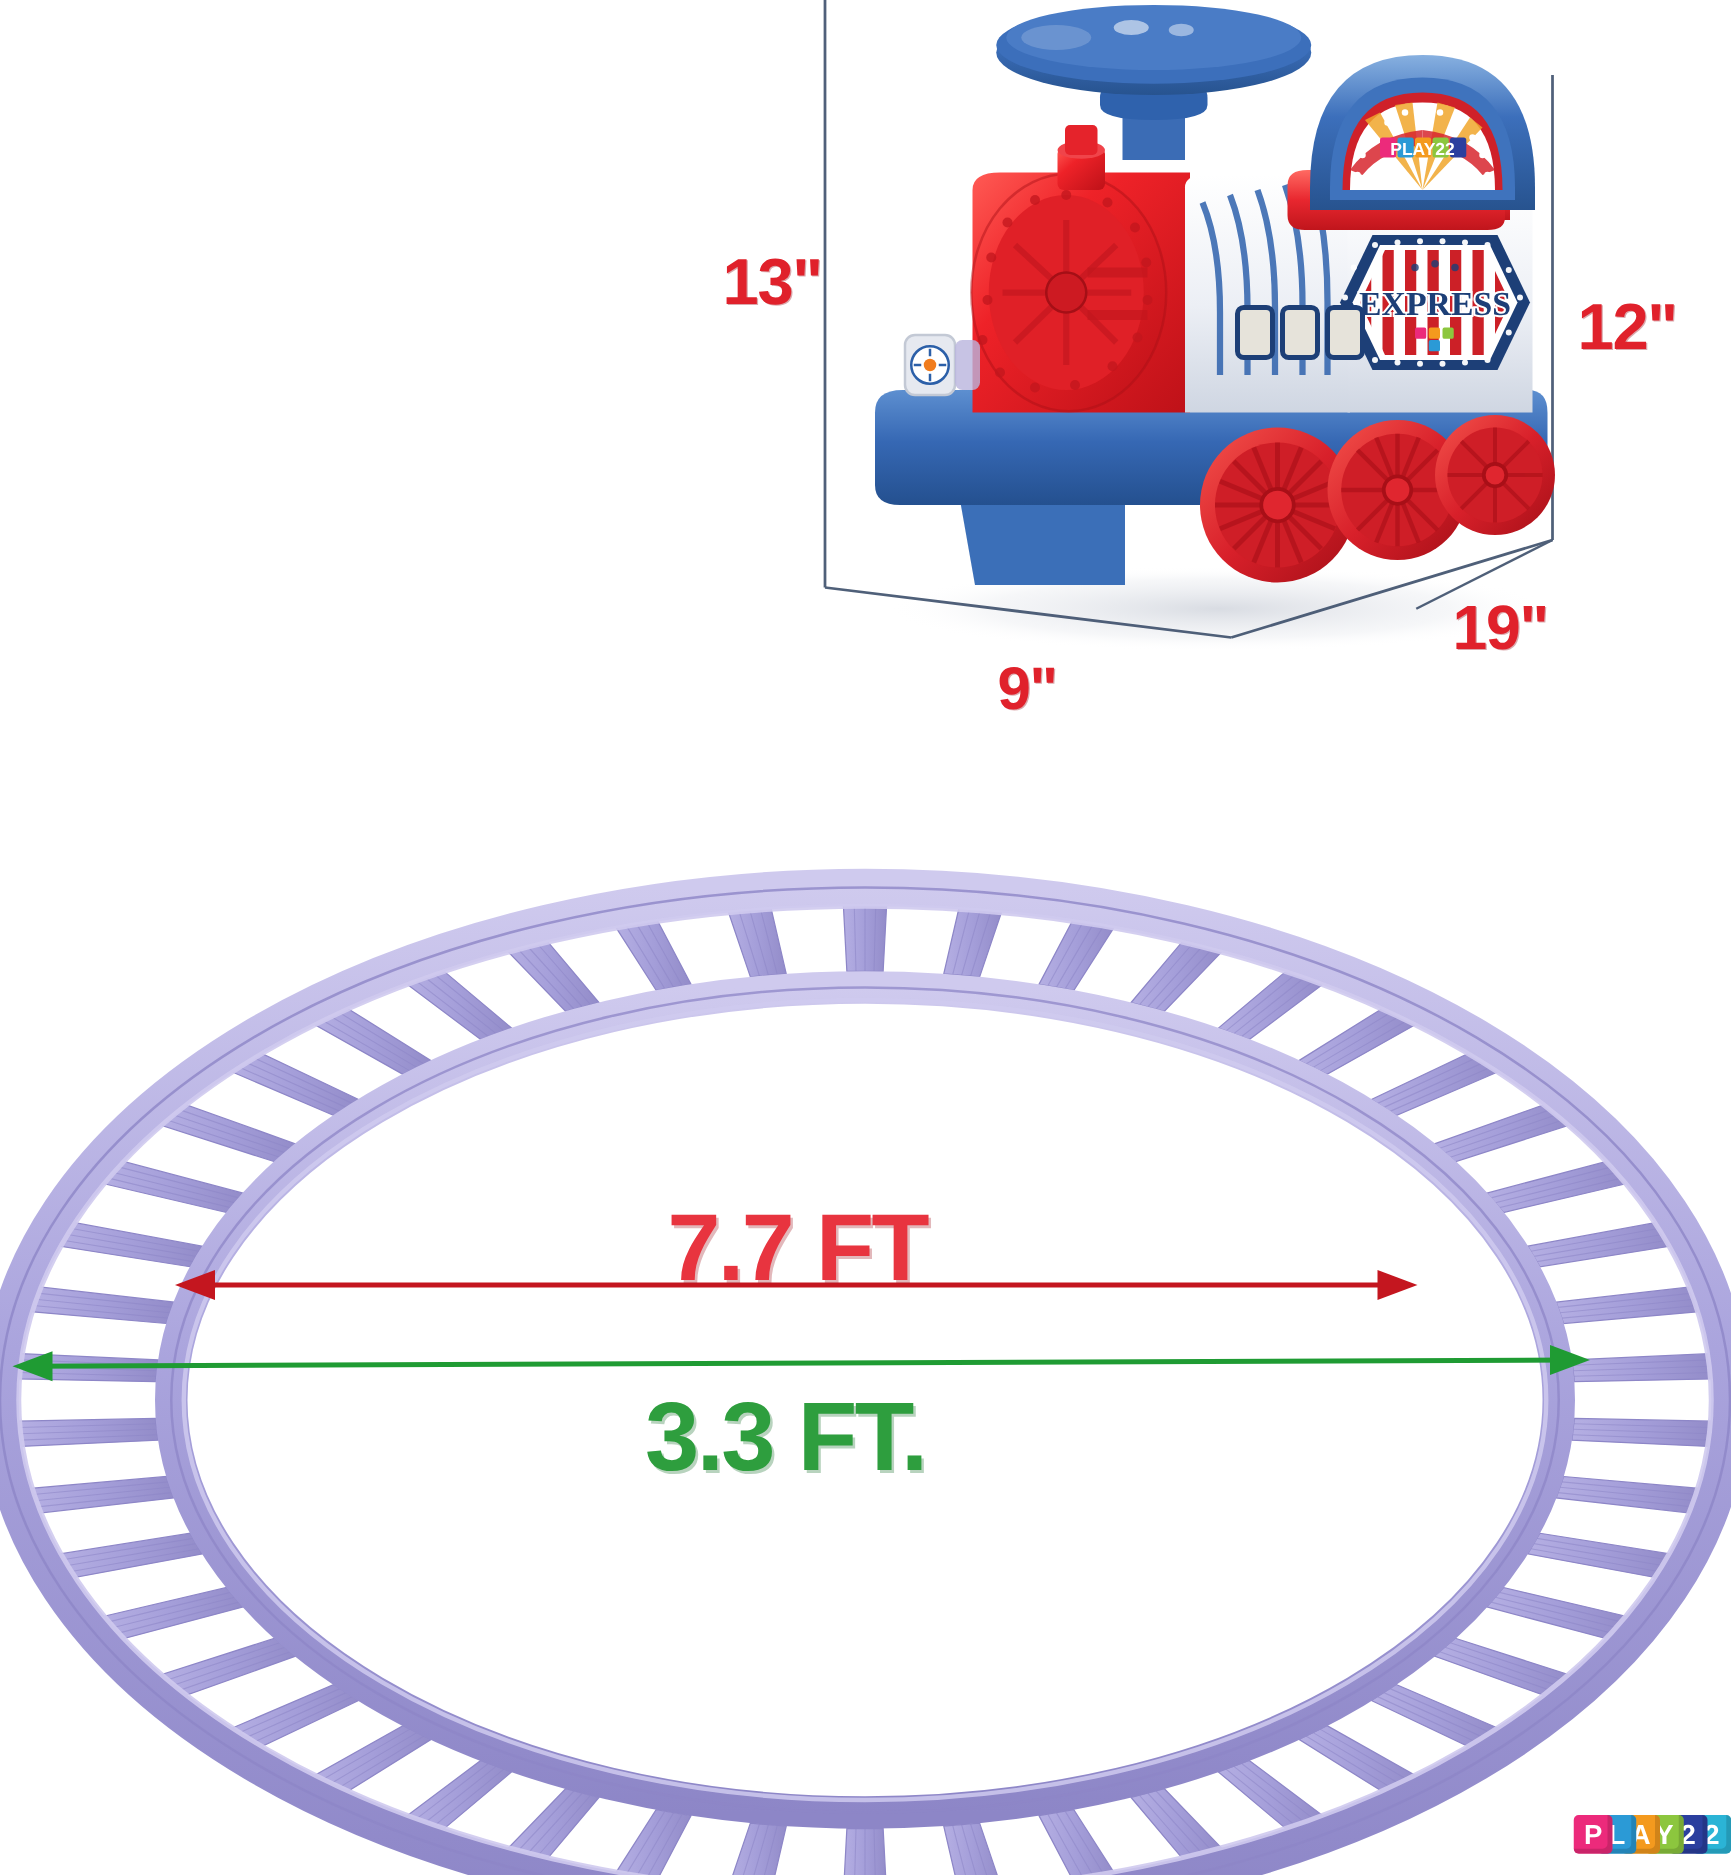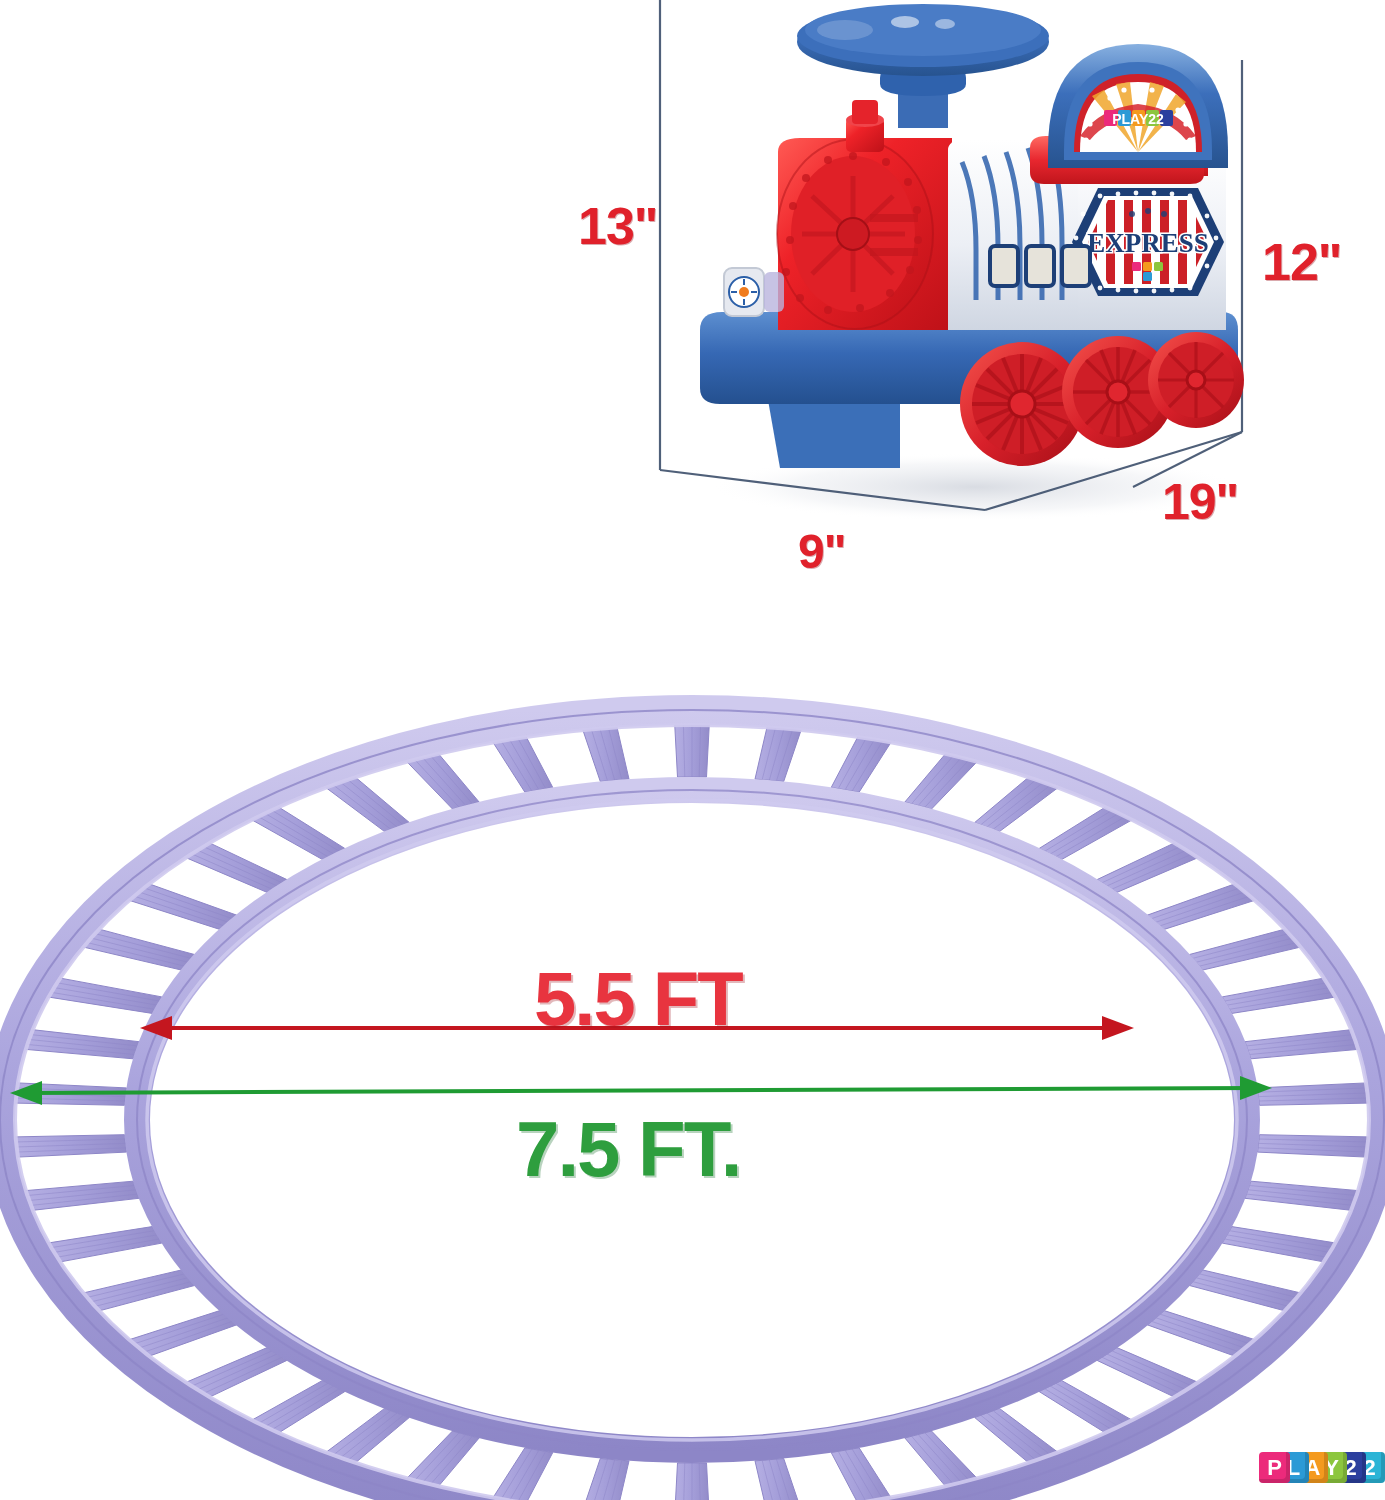--- a/index.html
+++ b/index.html
@@ -566,22 +566,22 @@
     <polygon points="140,378 172,366 172,390" fill="#c4161f"></polygon>
     <polygon points="1134,378 1102,366 1102,390" fill="#c4161f"></polygon>
 
     <g stroke="#1f9b33" stroke-width="4" fill="none">
       <line x1="24" y1="443" x2="1256" y2="438"></line>
     </g>
     <polygon points="10,443 42,431 42,455" fill="#1f9b33"></polygon>
     <polygon points="1272,438 1240,426 1240,450" fill="#1f9b33"></polygon>
   </svg>
 
-  <div class="bigdim" id="ft55">5.5 FT</div>
-  <div class="bigdim" id="ft75">7.5 FT.</div>
+  <div class="bigdim" id="ft55">7.7 FT</div>
+  <div class="bigdim" id="ft75">3.3 FT.</div>
 
   <div class="logo22">
     <div class="logo-word" id="logo-blocks">
         <div class="cube" style="left: 0px; background: rgb(236, 42, 123); z-index: 10;">
           <span>P</span>
         </div>
         <div class="cube" style="left: 19px; background: rgb(43, 154, 214); z-index: 9;">
           <span>L</span>
         </div>
         <div class="cube" style="left: 38px; background: rgb(244, 154, 30); z-index: 8;">

